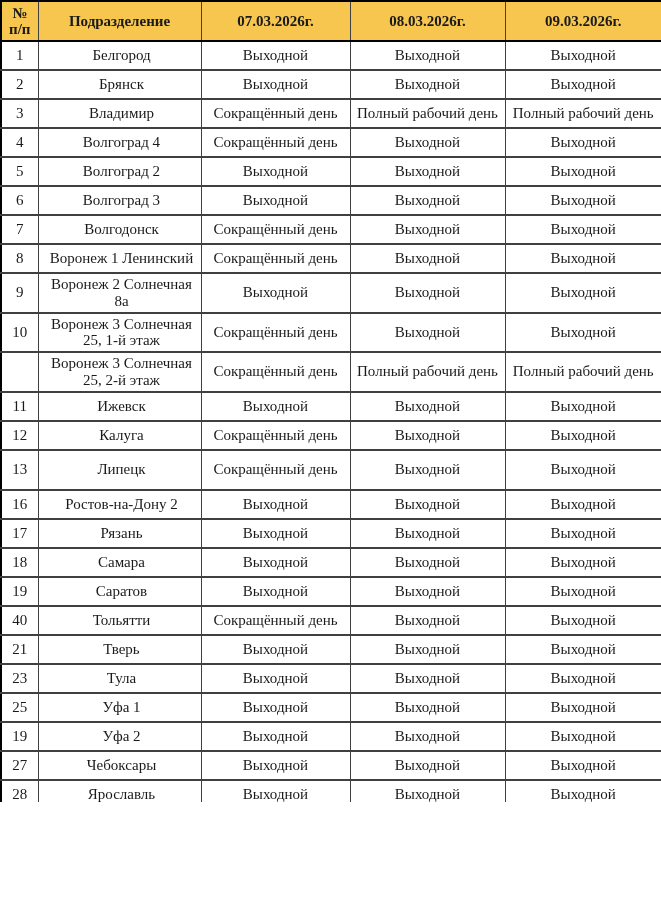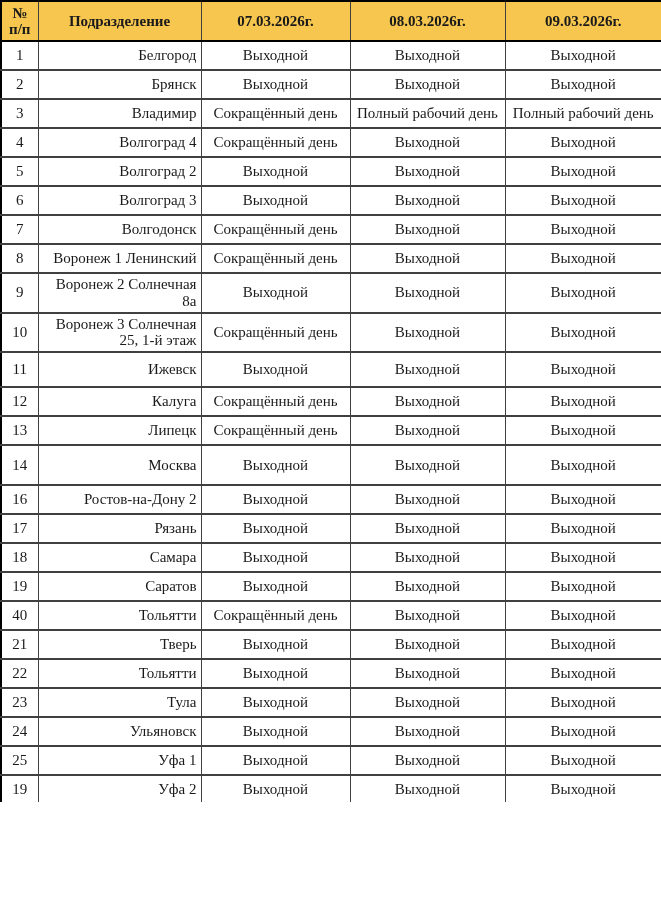--- a/index.html
+++ b/index.html
@@ -44,21 +44,21 @@
     line-height: 1.1;
     border-bottom: 2px solid var(--outer-border);
     border-top: 2px solid var(--outer-border);
   }
   tbody td {
     height: 29px;
     vertical-align: middle;
     background: #ffffff;
   }
   td.c-num  { text-align: center; }
-  td.c-name { text-align: right; padding-left: 8px; line-height: 1.12; }
+  td.c-name { text-align: center; padding-left: 8px; line-height: 1.12; }
   td.c-day  { text-align: center; }
   
   col.w-num  { width: 37px; }
   col.w-name { width: 163px; }
   col.w-d1   { width: 149px; }
   col.w-d2   { width: 155px; }
   col.w-d3   { width: 157px; }
   
   tbody tr:nth-child(14) td { height: 40px; }
   
@@ -152,20 +152,27 @@
     <td class="c-day">Выходной</td>
   </tr>
         <tr>
     <td class="c-num">10</td>
     <td class="c-name">Воронеж 3 Солнечная 25,  1-й этаж</td>
     <td class="c-day">Сокращённый день</td>
     <td class="c-day">Выходной</td>
     <td class="c-day">Выходной</td>
   </tr>
         <tr>
+    <td class="c-num"></td>
+    <td class="c-name">Воронеж 3 Солнечная 25,  2-й этаж</td>
+    <td class="c-day">Сокращённый день</td>
+    <td class="c-day">Полный рабочий день</td>
+    <td class="c-day">Полный рабочий день</td>
+  </tr>
+        <tr>
     <td class="c-num">11</td>
     <td class="c-name">Ижевск</td>
     <td class="c-day">Выходной</td>
     <td class="c-day">Выходной</td>
     <td class="c-day">Выходной</td>
   </tr>
         <tr>
     <td class="c-num">12</td>
     <td class="c-name">Калуга</td>
     <td class="c-day">Сокращённый день</td>
@@ -173,27 +180,20 @@
     <td class="c-day">Выходной</td>
   </tr>
         <tr>
     <td class="c-num">13</td>
     <td class="c-name">Липецк</td>
     <td class="c-day">Сокращённый день</td>
     <td class="c-day">Выходной</td>
     <td class="c-day">Выходной</td>
   </tr>
         <tr>
-    <td class="c-num">14</td>
-    <td class="c-name">Москва</td>
-    <td class="c-day">Выходной</td>
-    <td class="c-day">Выходной</td>
-    <td class="c-day">Выходной</td>
-  </tr>
-        <tr>
     <td class="c-num">16</td>
     <td class="c-name">Ростов-на-Дону 2</td>
     <td class="c-day">Выходной</td>
     <td class="c-day">Выходной</td>
     <td class="c-day">Выходной</td>
   </tr>
         <tr>
     <td class="c-num">17</td>
     <td class="c-name">Рязань</td>
     <td class="c-day">Выходной</td>
@@ -222,50 +222,43 @@
     <td class="c-day">Выходной</td>
   </tr>
         <tr>
     <td class="c-num">21</td>
     <td class="c-name">Тверь</td>
     <td class="c-day">Выходной</td>
     <td class="c-day">Выходной</td>
     <td class="c-day">Выходной</td>
   </tr>
         <tr>
-    <td class="c-num">22</td>
-    <td class="c-name">Тольятти</td>
-    <td class="c-day">Выходной</td>
-    <td class="c-day">Выходной</td>
-    <td class="c-day">Выходной</td>
-  </tr>
-        <tr>
     <td class="c-num">23</td>
     <td class="c-name">Тула</td>
     <td class="c-day">Выходной</td>
     <td class="c-day">Выходной</td>
     <td class="c-day">Выходной</td>
   </tr>
         <tr>
-    <td class="c-num">24</td>
-    <td class="c-name">Ульяновск</td>
-    <td class="c-day">Выходной</td>
-    <td class="c-day">Выходной</td>
-    <td class="c-day">Выходной</td>
-  </tr>
-        <tr>
     <td class="c-num">25</td>
     <td class="c-name">Уфа 1</td>
     <td class="c-day">Выходной</td>
     <td class="c-day">Выходной</td>
     <td class="c-day">Выходной</td>
   </tr>
         <tr>
     <td class="c-num">19</td>
     <td class="c-name">Уфа 2</td>
+    <td class="c-day">Выходной</td>
+    <td class="c-day">Выходной</td>
+    <td class="c-day">Выходной</td>
+  </tr>
+        <tr>
+    <td class="c-num">27</td>
+    <td class="c-name">Чебоксары</td>
     <td class="c-day">Выходной</td>
     <td class="c-day">Выходной</td>
     <td class="c-day">Выходной</td>
   </tr>
         <tr>
     <td class="c-num">28</td>
     <td class="c-name">Ярославль</td>
     <td class="c-day">Выходной</td>
     <td class="c-day">Выходной</td>
     <td class="c-day">Выходной</td>

